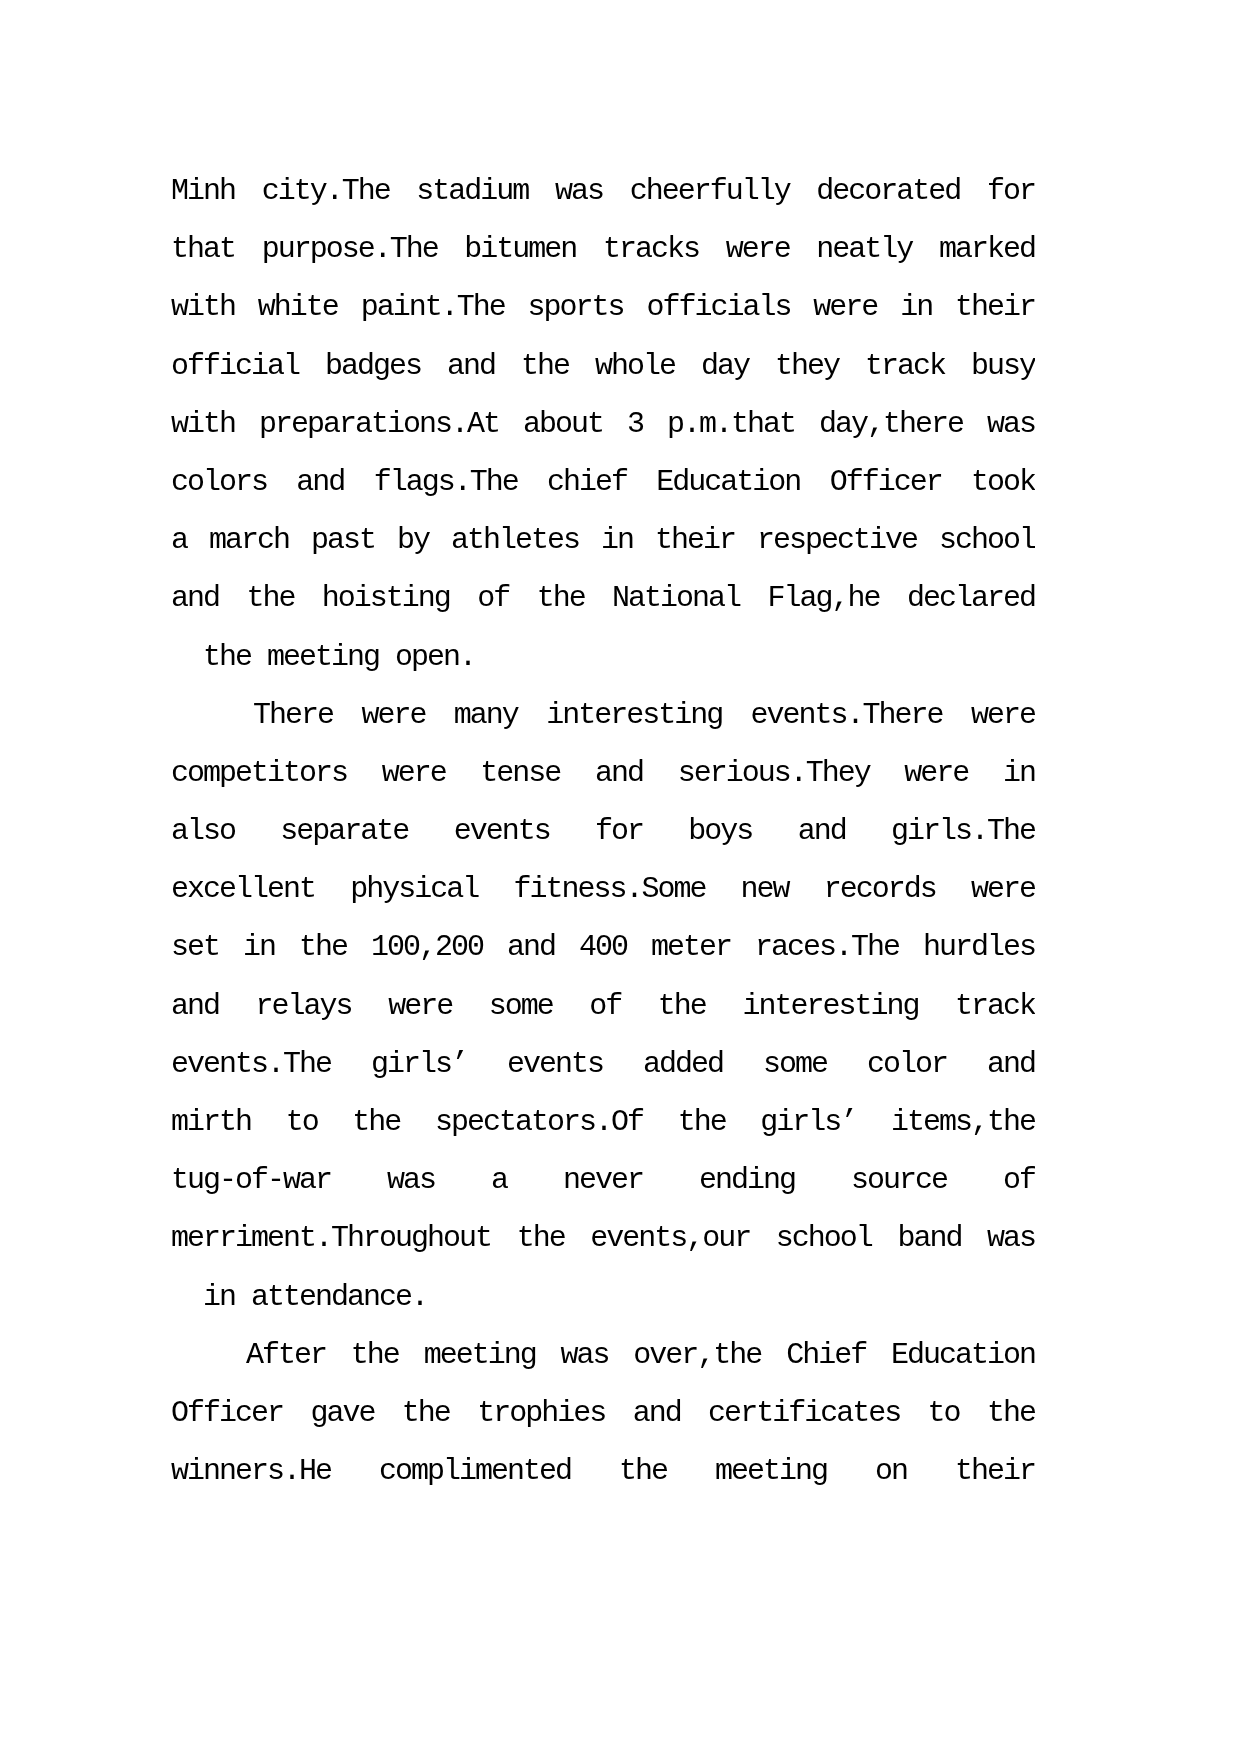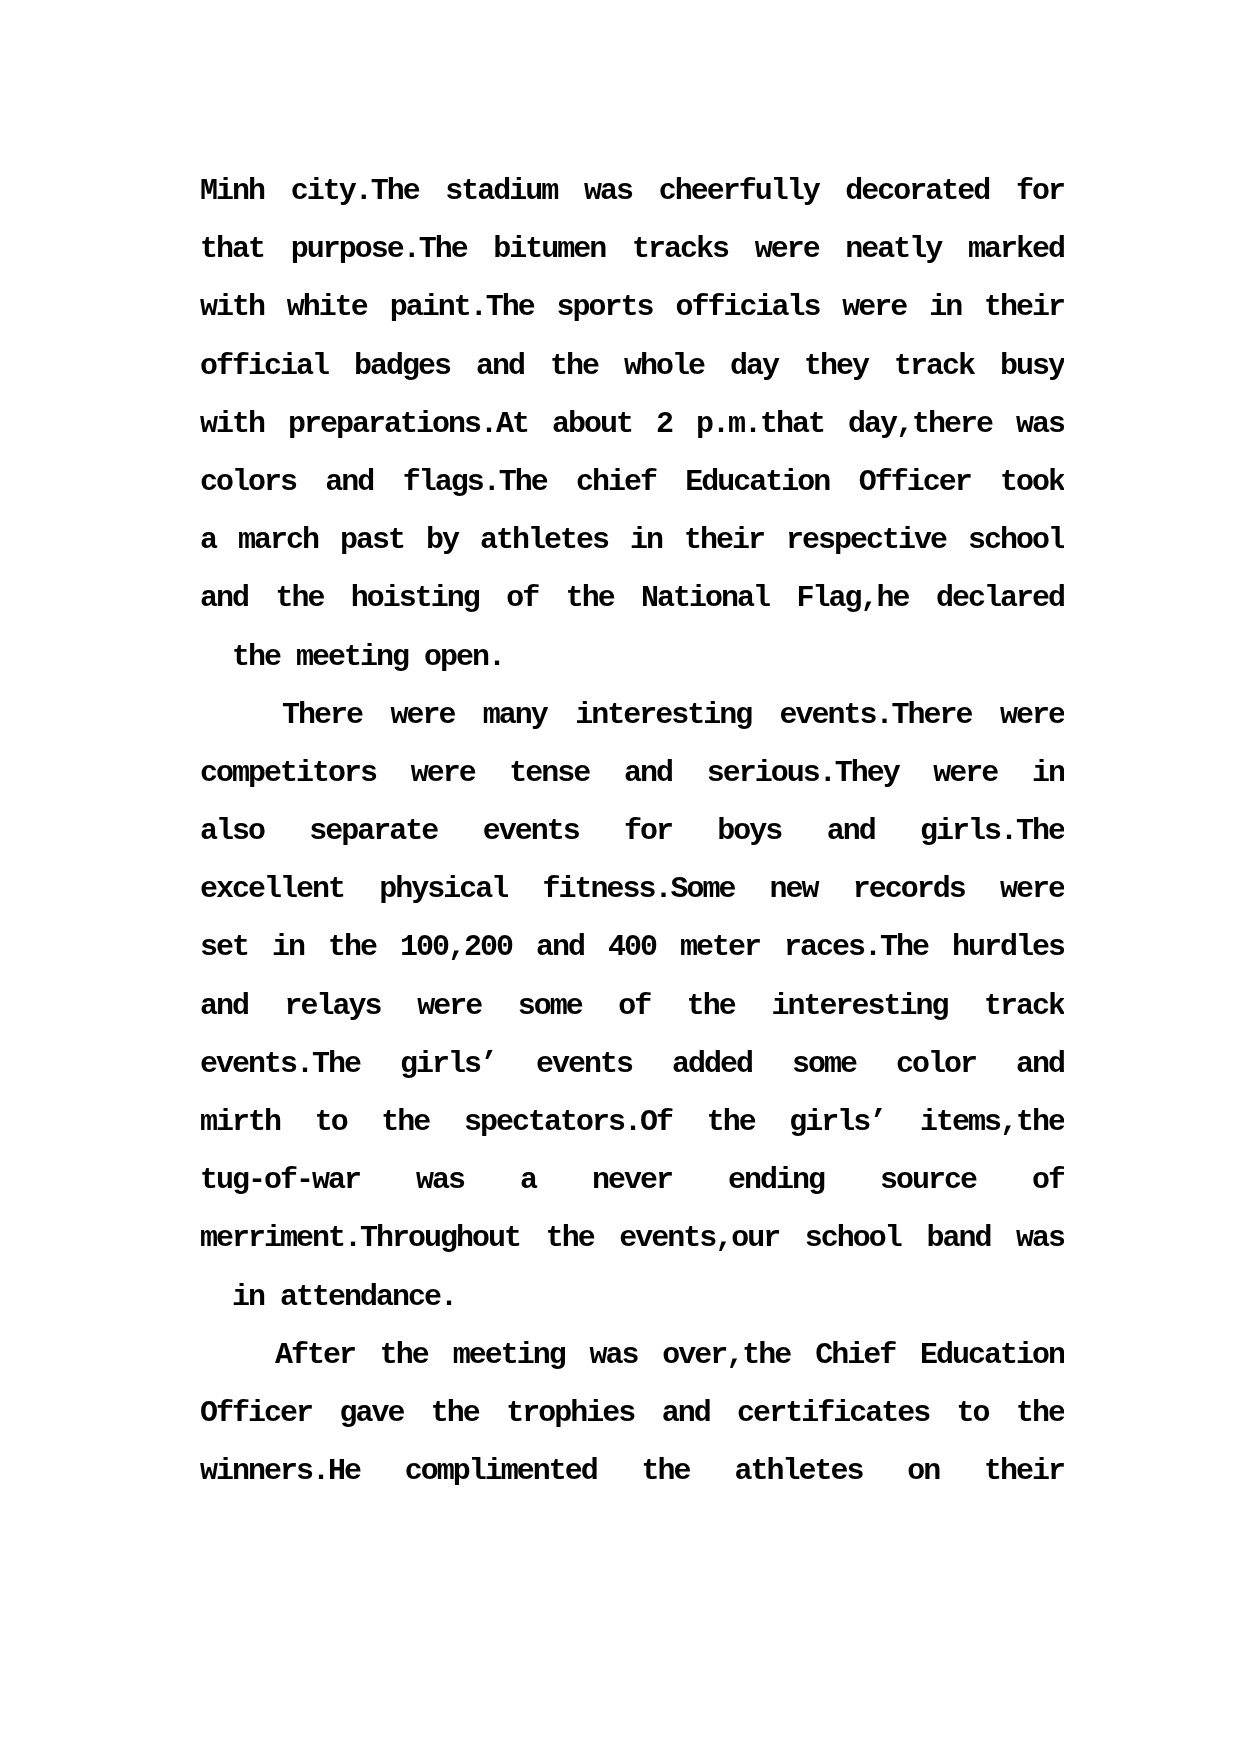--- a/index.html
+++ b/index.html
@@ -16,29 +16,28 @@
     .page {
       position: absolute;
       left: 0;
       top: 0;
       width: 1241px;
       height: 1754px;
       background: #ffffff;
     }
     .text-block {
       position: absolute;
-      left: 200px;
+      left: 171px;
       top: 162px;
       width: 864px;
       color: #000000;
       font-family: "Liberation Mono", "DejaVu Sans Mono", monospace;
       font-size: 30px;
       letter-spacing: -2px;
       line-height: 58.2px;
-      font-weight: bold;
     }
     .line {
       display: block;
       height: 58.2px;
       white-space: nowrap;
       text-align: justify;
       text-align-last: justify;
       white-space: normal;
       overflow: hidden;
     }
@@ -57,21 +56,21 @@
 <body>
 
 <div class="page">
   <div class="text-block">
 
     <div>
       <span class="line">Minh city.The stadium was cheerfully decorated for</span>
       <span class="line">that purpose.The bitumen tracks were neatly marked</span>
       <span class="line">with white paint.The sports officials were in their</span>
       <span class="line">official badges and the whole day they track busy</span>
-      <span class="line">with preparations.At about 2 p.m.that day,there was</span>
+      <span class="line">with preparations.At about 3 p.m.that day,there was</span>
       <span class="line">colors and flags.The chief Education Officer took</span>
       <span class="line">a march past by athletes in their respective school</span>
       <span class="line">and the hoisting of the National Flag,he declared</span>
       <span class="line last">the meeting open.</span>
     </div>
 
     <div>
       <span class="line indent-2">There were many interesting events.There were</span>
       <span class="line">competitors were tense and serious.They were in</span>
       <span class="line">also separate events for boys and girls.The</span>
@@ -81,17 +80,17 @@
       <span class="line">events.The girls’ events added some color and</span>
       <span class="line">mirth to the spectators.Of the girls’ items,the</span>
       <span class="line">tug-of-war was a never ending source of</span>
       <span class="line">merriment.Throughout the events,our school band was</span>
       <span class="line last">in attendance.</span>
     </div>
 
     <div>
       <span class="line indent-3">After the meeting was over,the Chief Education</span>
       <span class="line">Officer gave the trophies and certificates to the</span>
-      <span class="line">winners.He complimented the athletes on their</span>
+      <span class="line">winners.He complimented the meeting on their</span>
     </div>
 
   </div>
 </div>
 
 </body></html>

